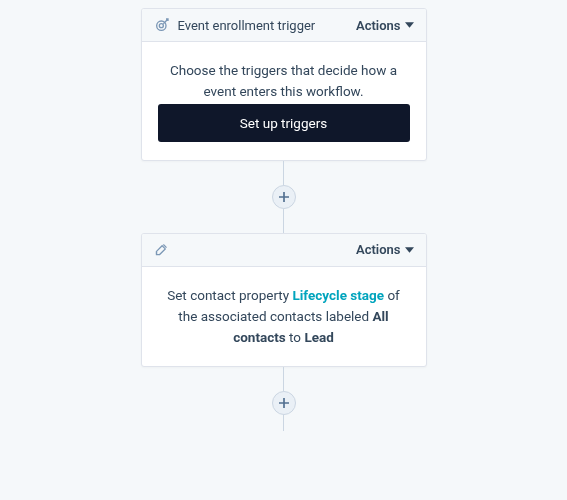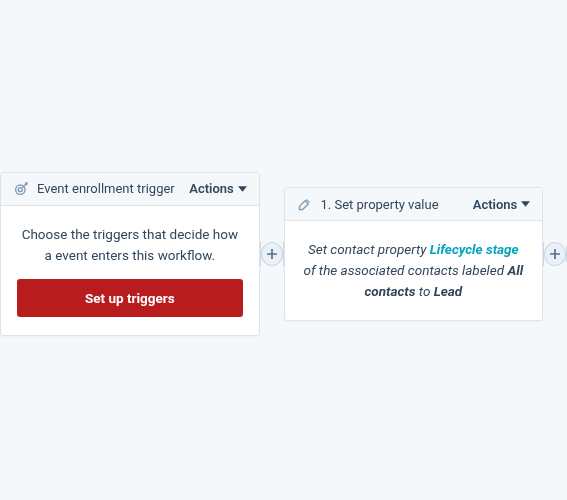--- a/index.html
+++ b/index.html
@@ -9,21 +9,21 @@
     font-family: -apple-system, BlinkMacSystemFont, "Segoe UI", Roboto, sans-serif;
     color: #33475b;
     font-size: 14px;
     position: relative;
   }
   .canvas {
     width: 567px;
     height: 500px;
     position: relative;
     display: flex;
-    flex-direction: row;
+    flex-direction: column;
     align-items: center;
     padding-top: 8px;
   }
 
   
   .card {
     width: 286px;
     background: #ffffff;
     border: 1px solid #dfe3eb;
     border-radius: 3px;
@@ -58,32 +58,32 @@
     cursor: pointer;
   }
   .actions-link svg { display: block; }
   .card-body {
     padding: 18px 16px 18px;
     text-align: center;
     color: #33475b;
     font-size: 13.5px;
     line-height: 1.55;
   }
-  .card-body p { margin-bottom: 14px; }
-  .card-body.no-btn p { margin-bottom: 0; font-style: italic; }
+  .card-body p { margin-bottom: 2px; }
+  .card-body.no-btn p { margin-bottom: 0; }
 
   .btn-primary {
     display: block;
     width: 100%;
-    background: #b91c1c;
+    background: #0f172a;
     color: #fff;
     border: none;
     border-radius: 3px;
     padding: 11px 14px;
-    font-weight: 700;
+    font-weight: 400;
     font-size: 13.5px;
     cursor: pointer;
     font-family: inherit;
   }
 
   .teal { color: #00a4bd; font-weight: 700; }
   .bold { font-weight: 700; }
 
   
   .vline {
@@ -162,21 +162,20 @@
   <div class="card">
     <div class="card-header">
       <div class="card-header-left">
         <span class="icon-slot">
           <svg viewBox="0 0 24 24" width="15" height="15" fill="none" stroke="currentColor" stroke-width="2">
             <path d="M4 15 L13 6 L18 11 L9 20 H4 Z"></path>
             <path d="M4 20 V15"></path>
             <path d="M15 4 L20 9"></path>
           </svg>
         </span>
-        <span class="card-title">1. Set property value</span>
       </div>
       <span class="actions-link">
         <span>Actions</span>
         <span>
           <svg viewBox="0 0 10 6" width="9" height="6" fill="currentColor">
               <path d="M0 0 L5 6 L10 0 Z"></path>
             </svg>
         </span>
       </span>
     </div>

